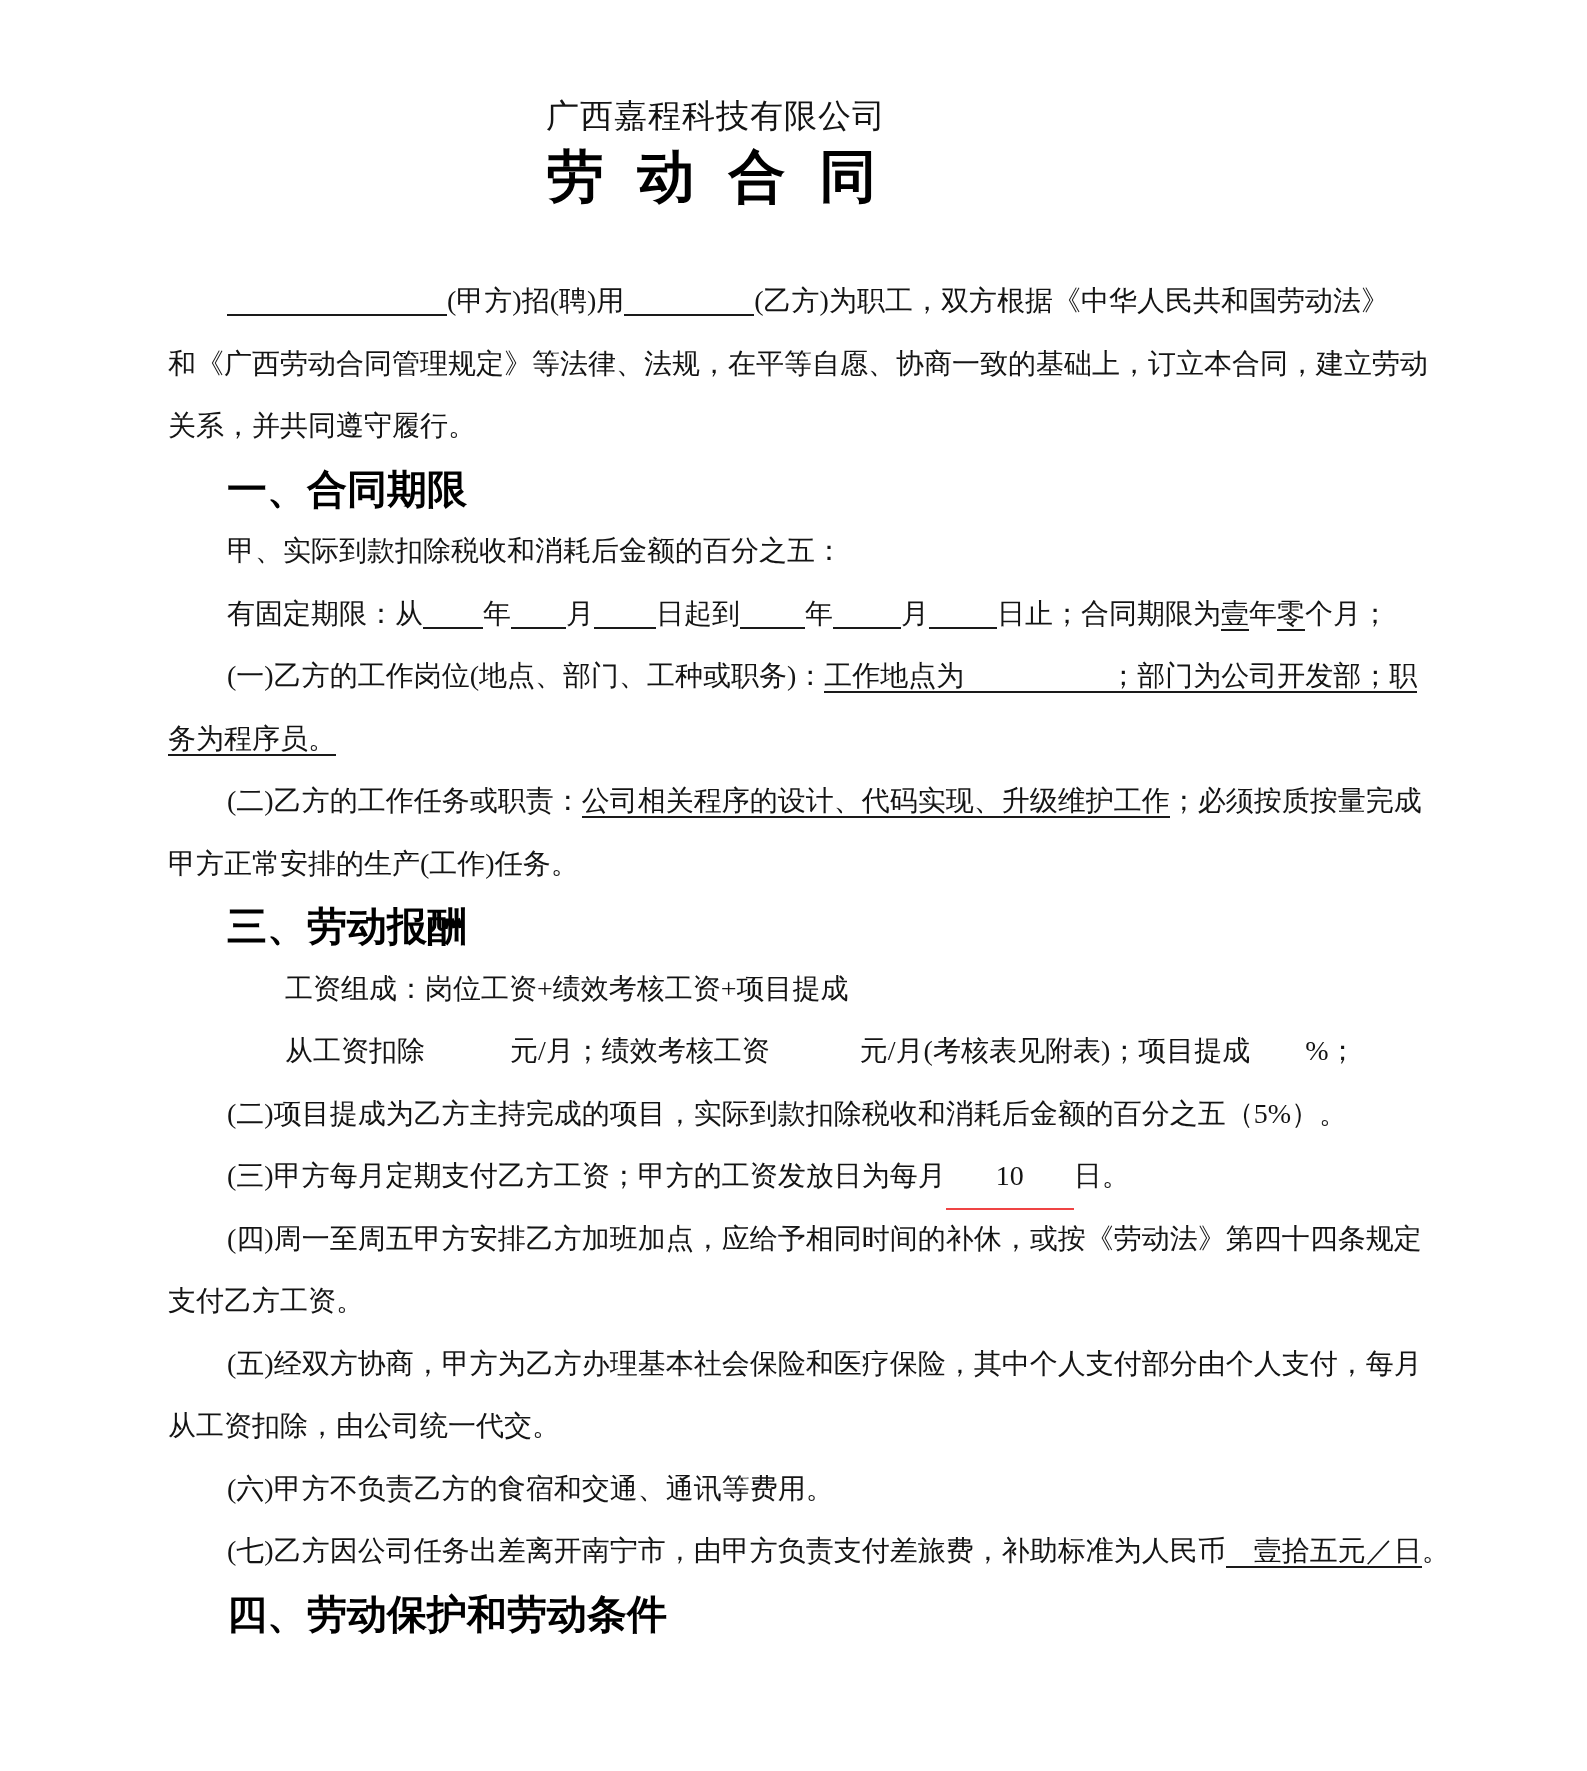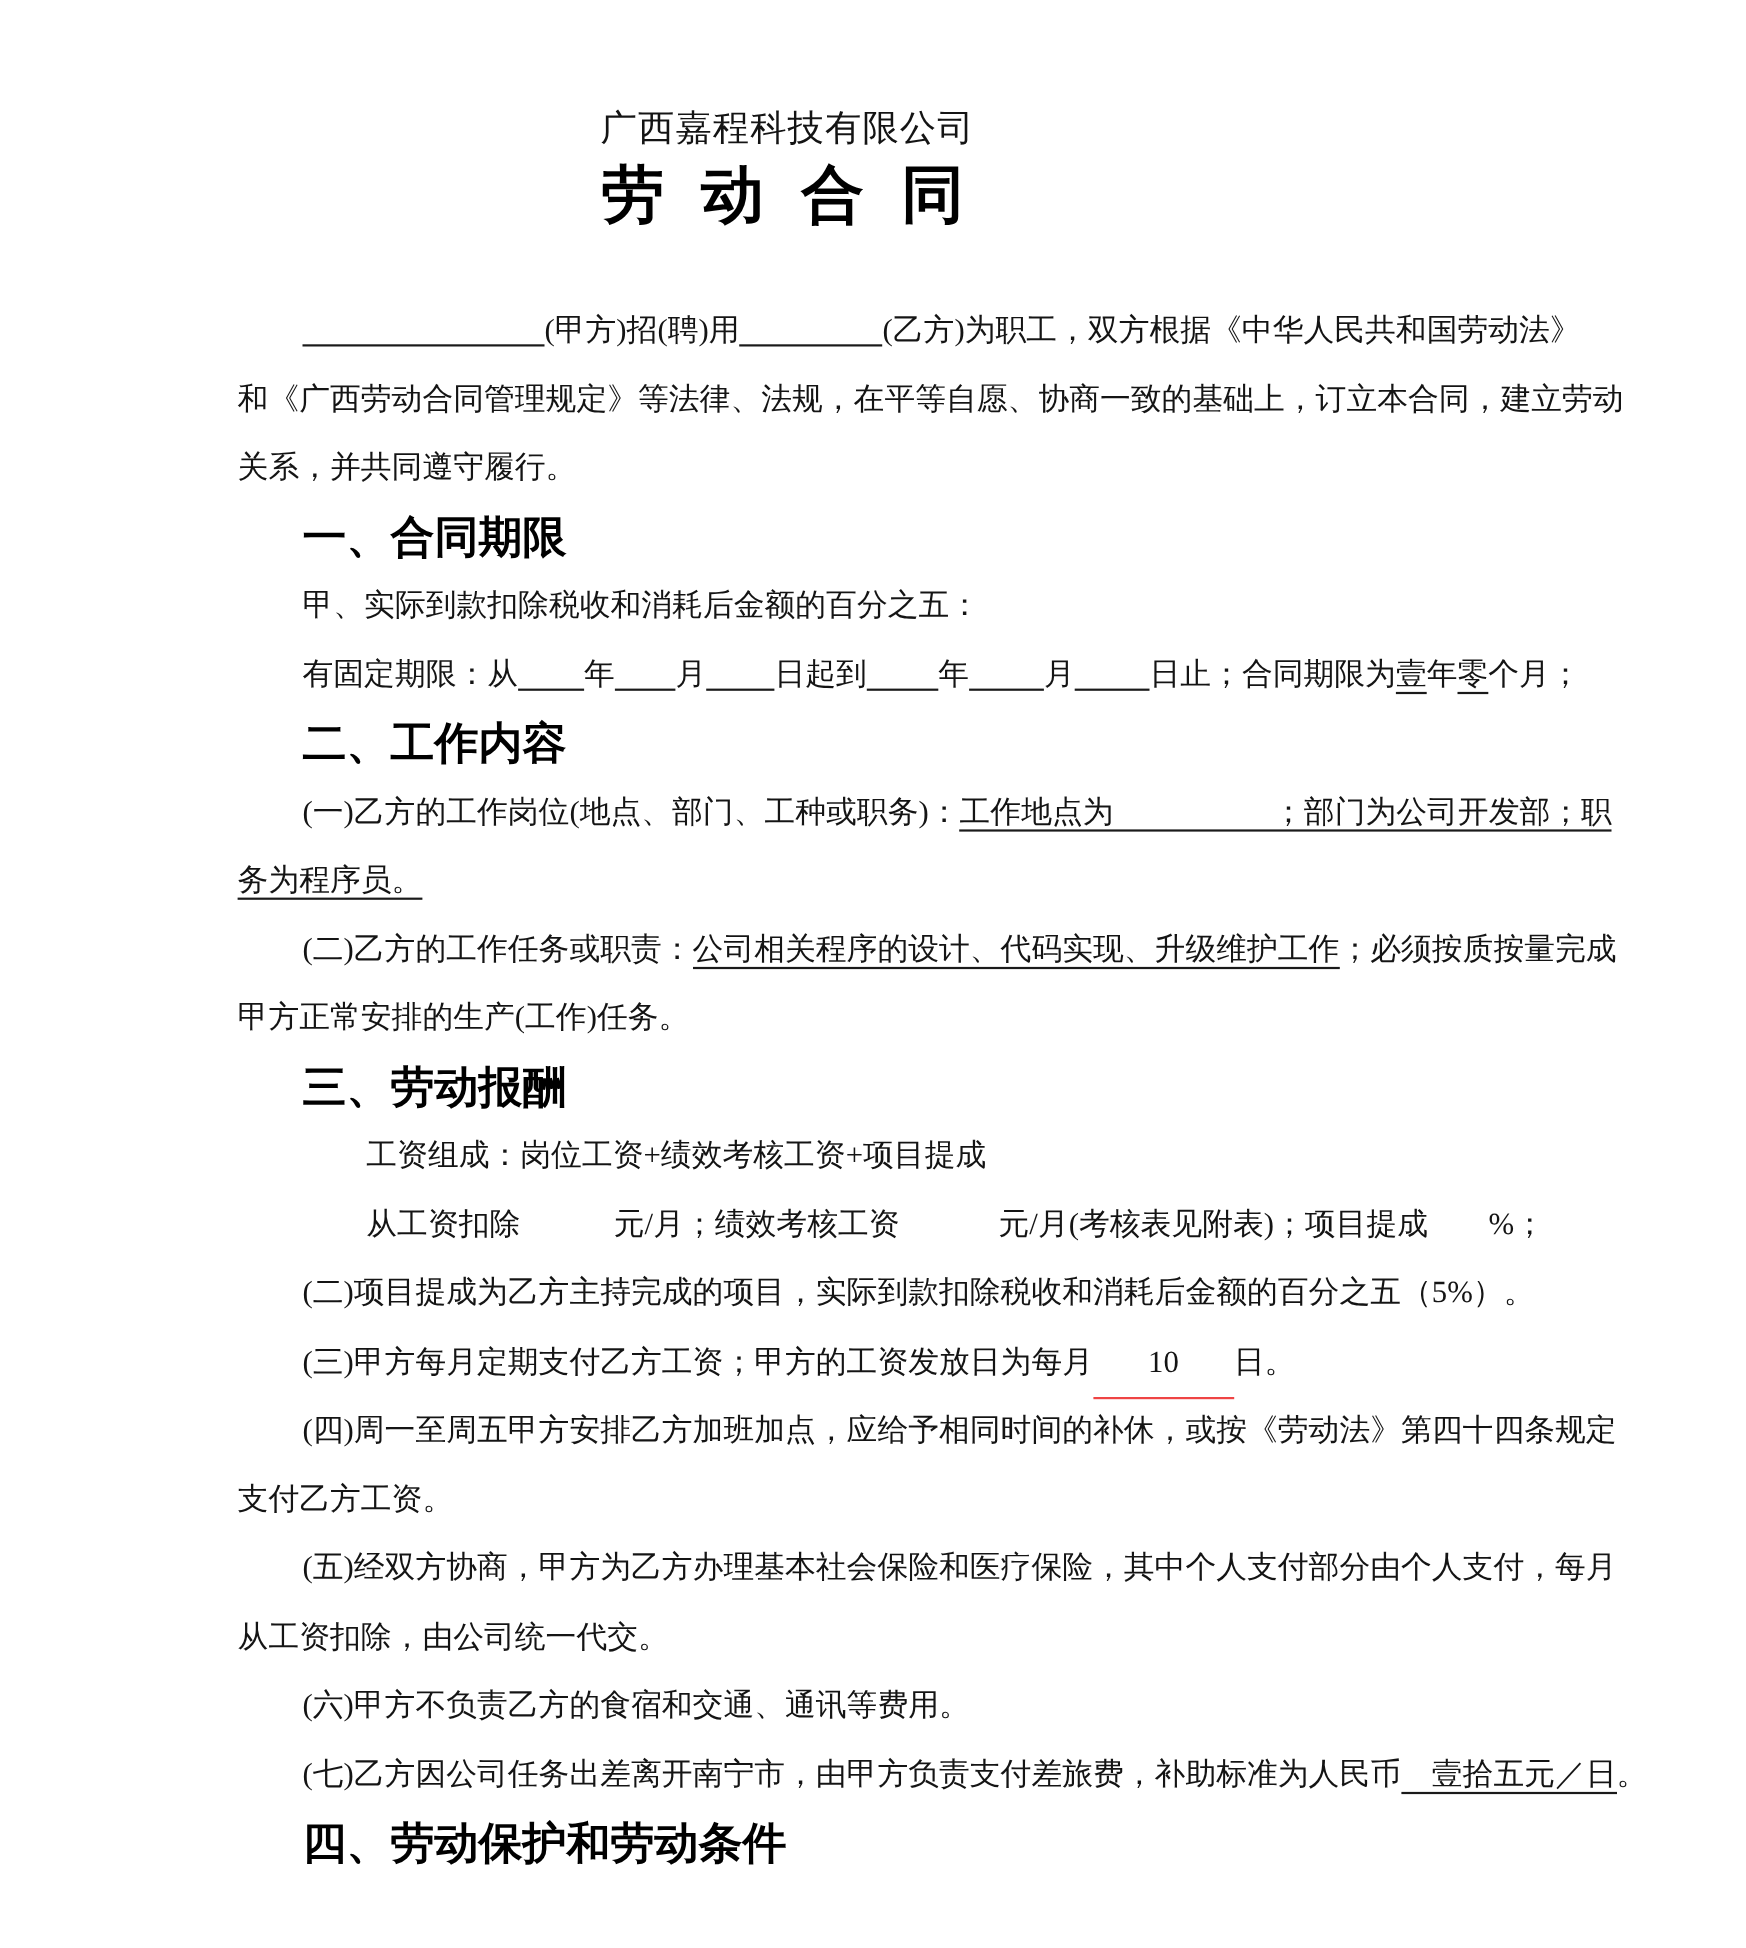--- a/index.html
+++ b/index.html
@@ -18,21 +18,21 @@
   .doc-title {
     margin-top: 0;
     font-family: "Liberation Sans", "DejaVu Sans", sans-serif;
     font-weight: bold;
     font-size: 57px;
     letter-spacing: 9px;
     color: #000;
   }
 
   .content { margin: 54px 140px 0 168px; font-size: 28px; }
-  .ln { height: 62.5px; line-height: 62.5px; white-space: nowrap; margin-left: 48px; }
+  .ln { height: 62.5px; line-height: 62.5px; white-space: nowrap; }
   .ind { padding-left: 59px; }
   .ind4 { padding-left: 117px; }
   .h {
     font-family: "Liberation Sans", "DejaVu Sans", sans-serif;
     font-weight: bold;
     font-size: 40px;
     color: #000;
   }
   
   .bl { display: inline-block; height: 2px; border-bottom: 2px solid #1a1a1a; vertical-align: -6px; }
@@ -56,21 +56,20 @@
   <div class="content">
 
     <div class="ln ind"><span class="bl" style="width:220px"></span><span>(甲方)招(聘)用</span><span class="bl" style="width:130px"></span><span>(乙方)为职工，双方根据《中华人民共和国劳动法》</span></div>
     <div class="ln">和《广西劳动合同管理规定》等法律、法规，在平等自愿、协商一致的基础上，订立本合同，建立劳动</div>
     <div class="ln">关系，并共同遵守履行。</div>
 
     <div class="ln ind h">一、合同期限</div>
     <div class="ln ind">甲、实际到款扣除税收和消耗后金额的百分之五：</div>
     <div class="ln ind"><span>有固定期限：从</span><span class="bl" style="width:60px"></span><span>年</span><span class="bl" style="width:55px"></span><span>月</span><span class="bl" style="width:62px"></span><span>日起到</span><span class="bl" style="width:65px"></span><span>年</span><span class="bl" style="width:68px"></span><span>月</span><span class="bl" style="width:68px"></span><span>日止；合同期限为</span><span class="ul">壹</span><span>年</span><span class="ul">零</span><span>个月；</span></div>
 
-    <div class="ln ind h">二、工作内容</div>
     <div class="ln ind"><span>(一)乙方的工作岗位(地点、部门、工种或职务)：</span><span class="ul"><span>工作地点为</span><span class="sp" style="width:145px"></span><span>；部门为公司开发部；职</span></span></div>
     <div class="ln"><span class="ul">务为程序员。</span></div>
     <div class="ln ind"><span>(二)乙方的工作任务或职责：</span><span class="ul">公司相关程序的设计、代码实现、升级维护工作</span><span>；必须按质按量完成</span></div>
     <div class="ln">甲方正常安排的生产(工作)任务。</div>
 
     <div class="ln ind h">三、劳动报酬</div>
     <div class="ln ind4">工资组成：岗位工资+绩效考核工资+项目提成</div>
     <div class="ln ind4"><span>从工资扣除</span><span class="sp" style="width:85px"></span><span>元/月；绩效考核工资</span><span class="sp" style="width:90px"></span><span>元/月(考核表见附表)；项目提成</span><span class="sp" style="width:55px"></span><span>%；</span></div>
     <div class="ln ind">(二)项目提成为乙方主持完成的项目，实际到款扣除税收和消耗后金额的百分之五（5%）。</div>
     <div class="ln ind"><span>(三)甲方每月定期支付乙方工资；甲方的工资发放日为每月</span><span class="blf" style="width:128px">10</span><span>日。</span></div>

